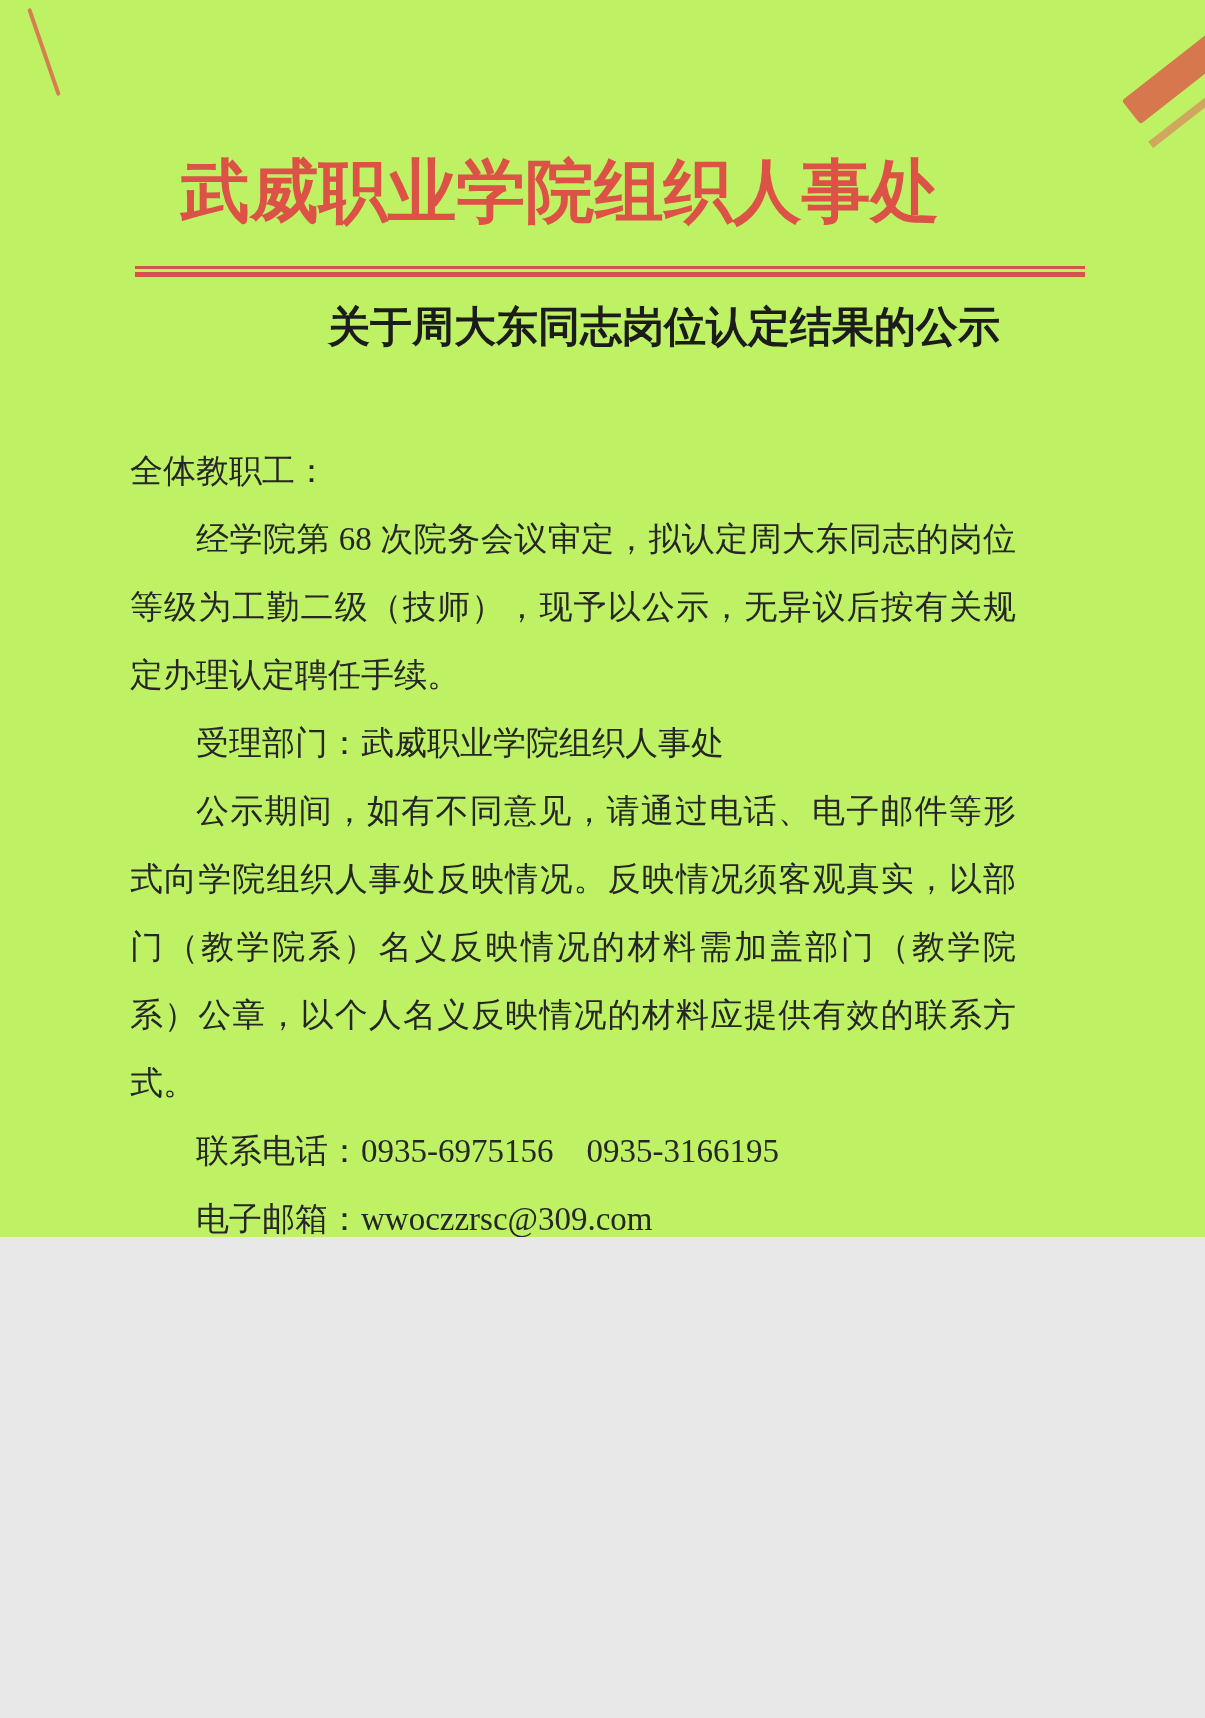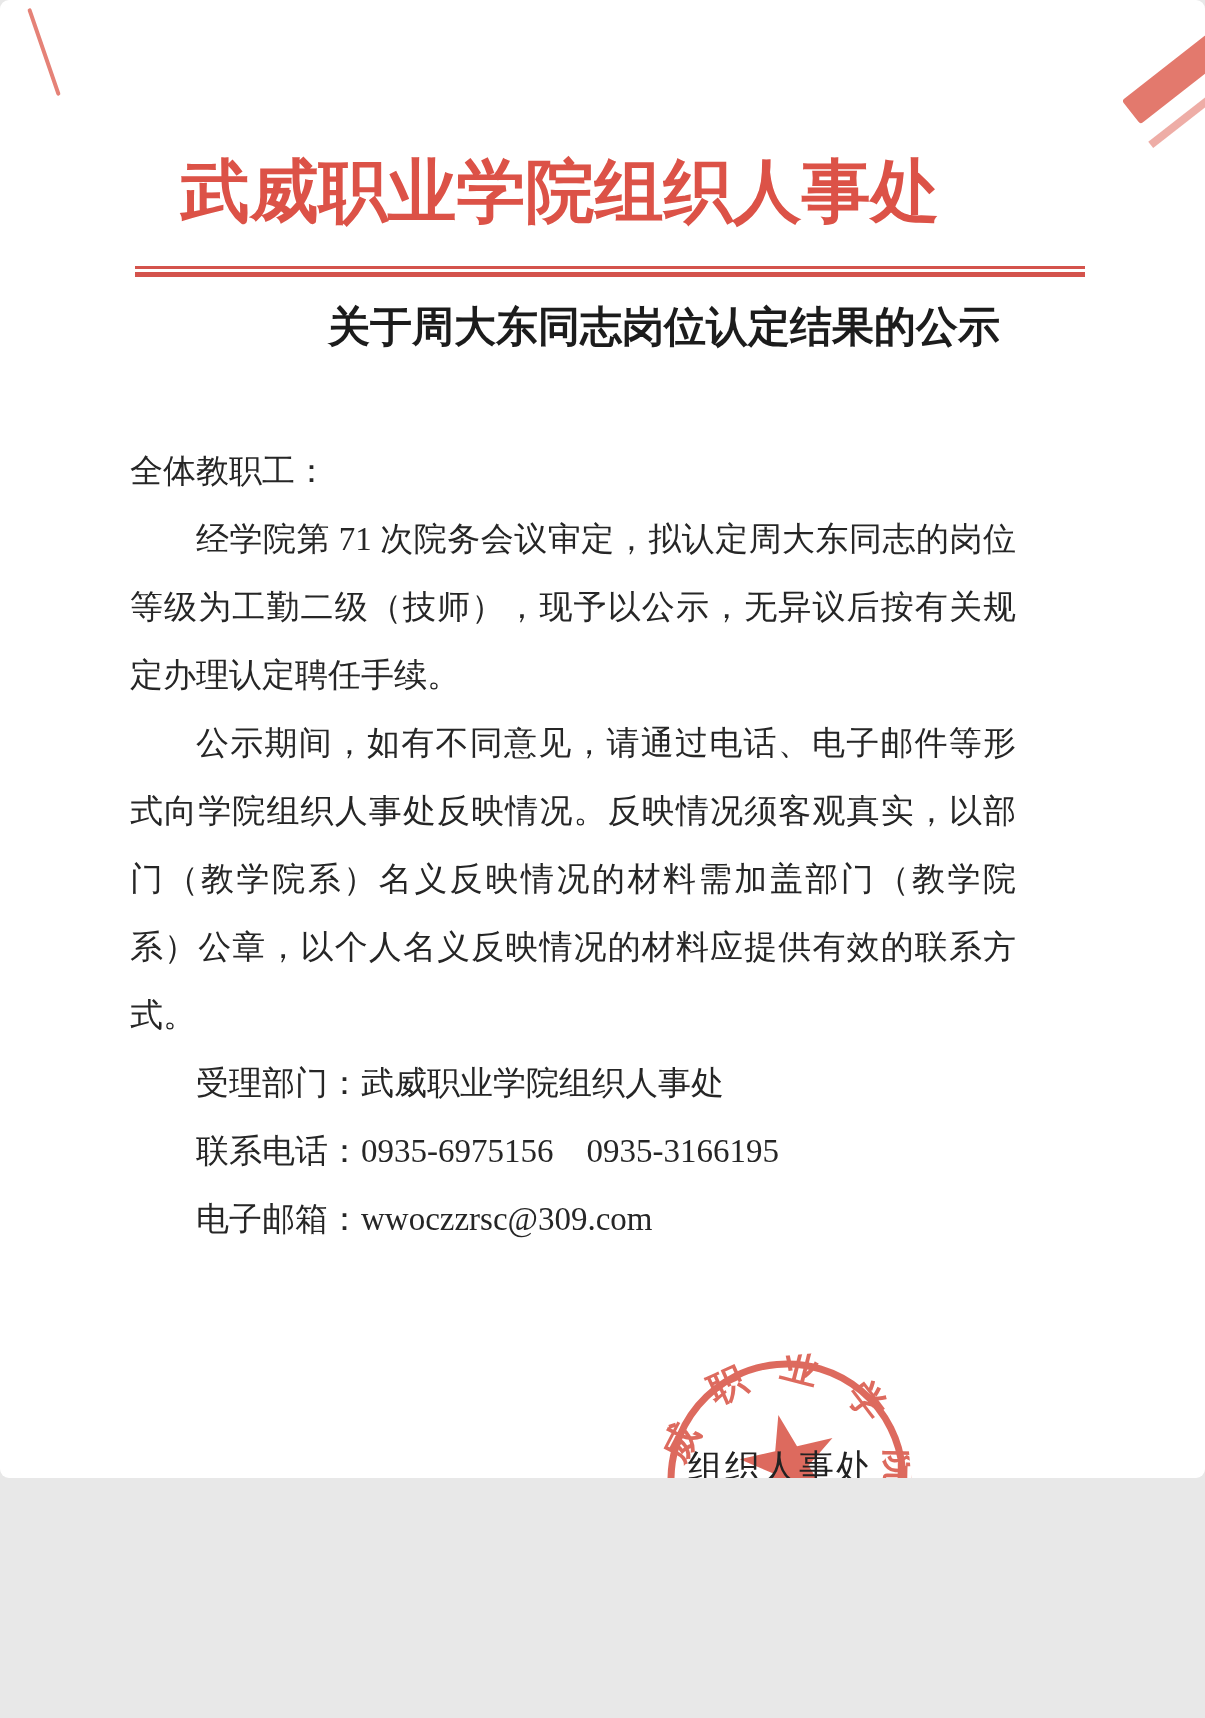--- a/index.html
+++ b/index.html
@@ -1,24 +1,23 @@
 <!DOCTYPE html>
 <html><head>
 <meta charset="utf-8">
 <style>
   html,body { margin:0; padding:0; background:#e8e8e8; }
   .page {
     position:relative;
-    width:1205px; height:1478px;
+    width:1205px; height:1237px;
     margin:0 auto;
-    background:#ffffff;
+    background:#bef264;
     overflow:hidden;
     font-family:"Liberation Serif", serif;
     color:#232323;
-    border-radius:9px;
   }
 
   
   .artifact-tl {
     position:absolute; left:42px; top:6px;
     width:4px; height:92px;
     background:#dc5849; opacity:.75;
     transform:rotate(-19deg);
     border-radius:2px;
     z-index:1;
@@ -112,23 +111,23 @@
   <div class="artifact-tr2"></div>
 
   <h1 class="org">武威职业学院组织人事处</h1>
   <div class="rule rule-top-thin"></div>
   <div class="rule rule-top-thick"></div>
 
   <h2 class="title">关于周大东同志岗位认定结果的公示</h2>
 
   <div class="body">
     <p>全体教职工：</p>
-    <p class="indent">经学院第 71 次院务会议审定，拟认定周大东同志的岗位等级为工勤二级（技师），现予以公示，无异议后按有关规定办理认定聘任手续。</p>
+    <p class="indent">经学院第 68 次院务会议审定，拟认定周大东同志的岗位等级为工勤二级（技师），现予以公示，无异议后按有关规定办理认定聘任手续。</p>
+    <p class="indent">受理部门：武威职业学院组织人事处</p>
     <p class="indent">公示期间，如有不同意见，请通过电话、电子邮件等形式向学院组织人事处反映情况。反映情况须客观真实，以部门（教学院系）名义反映情况的材料需加盖部门（教学院系）公章，以个人名义反映情况的材料应提供有效的联系方式。</p>
-    <p class="indent">受理部门：武威职业学院组织人事处</p>
     <p class="indent">联系电话：0935-6975156　0935-3166195</p>
     <p class="indent">电子邮箱：wwoczzrsc@309.com</p>
   </div>
 
   <svg class="seal" viewBox="0 0 248 248" aria-hidden="true">
     <defs>
       <path id="seal-arc-ring" d="M 31,162 A 100,100 0 1 1 217,162" fill="none"></path>
       <path id="seal-arc-inner" d="M 54,168 A 83,83 0 0 0 194,168" fill="none"></path>
       <path id="seal-arc-code" d="M 66,196 A 93,93 0 0 0 182,196" fill="none"></path>
     </defs>

